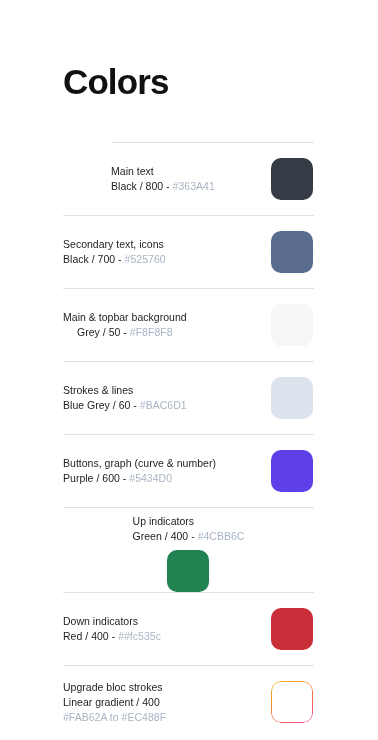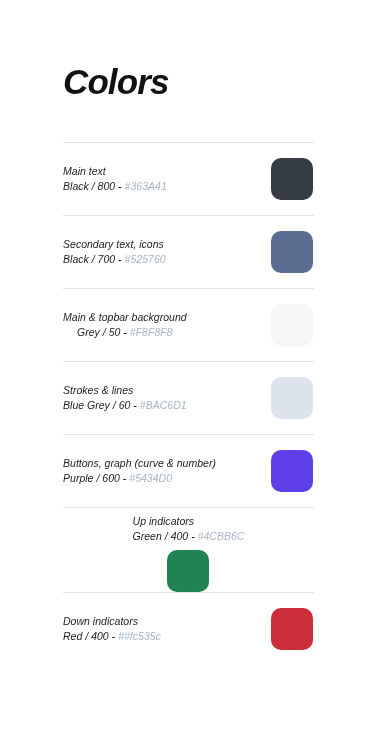--- a/index.html
+++ b/index.html
@@ -14,21 +14,20 @@
     font-family: "Liberation Sans", sans-serif;
     -webkit-font-smoothing: antialiased;
     overflow: hidden;
   }
 
   .page {
     position: relative;
     width: 378px;
     height: 592px;
     box-sizing: border-box;
-    font-style: italic;
   }
 
   
   .title-wrap {
     padding: 62px 0 0 63px;
   }
   .page-title {
     font-size: 35px;
     line-height: 40px;
     font-weight: 700;
@@ -110,21 +109,21 @@
 <body style="background: rgb(255, 255, 255);">
 
 <div class="page">
 
   <div class="title-wrap">
     <h1 class="page-title">Colors</h1>
   </div>
 
   <div class="swatch-list">
 
-    <div class="swatch-row" style="border-top-color: rgb(226, 226, 228);">
+    <div class="swatch-row" style="border-top-color: rgb(226, 226, 228); margin-left: 48px;">
       <div class="row-text">
         <span class="row-line">Main text</span>
         <span class="row-line"><span class="sep">Black / 800</span><span class="sep"> - </span><span class="hex" style="color: rgb(169, 180, 196);">#363A41</span></span>
       </div>
       <div class="swatch" style="background: rgb(54, 60, 69);"></div>
     </div>
 
     <div class="swatch-row" style="border-top-color: rgb(226, 226, 228);">
       <div class="row-text">
         <span class="row-line">Secondary text, icons</span>
@@ -166,15 +165,23 @@
     </div>
 
     <div class="swatch-row" style="border-top-color: rgb(226, 226, 228); gap: 38px;">
       <div class="row-text">
         <span class="row-line">Down indicators</span>
         <span class="row-line"><span class="sep">Red / 400</span><span class="sep"> - </span><span class="hex" style="color: rgb(169, 180, 196); margin-top: 24px;">##fc535c</span></span>
       </div>
       <div class="swatch" style="background: rgb(201, 46, 57);"></div>
     </div>
 
+    <div class="swatch-row" style="border-top-color: rgb(226, 226, 228);">
+      <div class="row-text">
+        <span class="row-line">Upgrade bloc strokes</span>
+        <span class="row-line">Linear gradient / 400</span>
+        <span class="row-line is-muted" style="color: rgb(169, 180, 196);">#FAB62A to #EC488F</span>
+      </div>
+      <div class="swatch swatch-outline"></div>
+    </div>
 
   </div>
 </div>
 
 </body></html>

